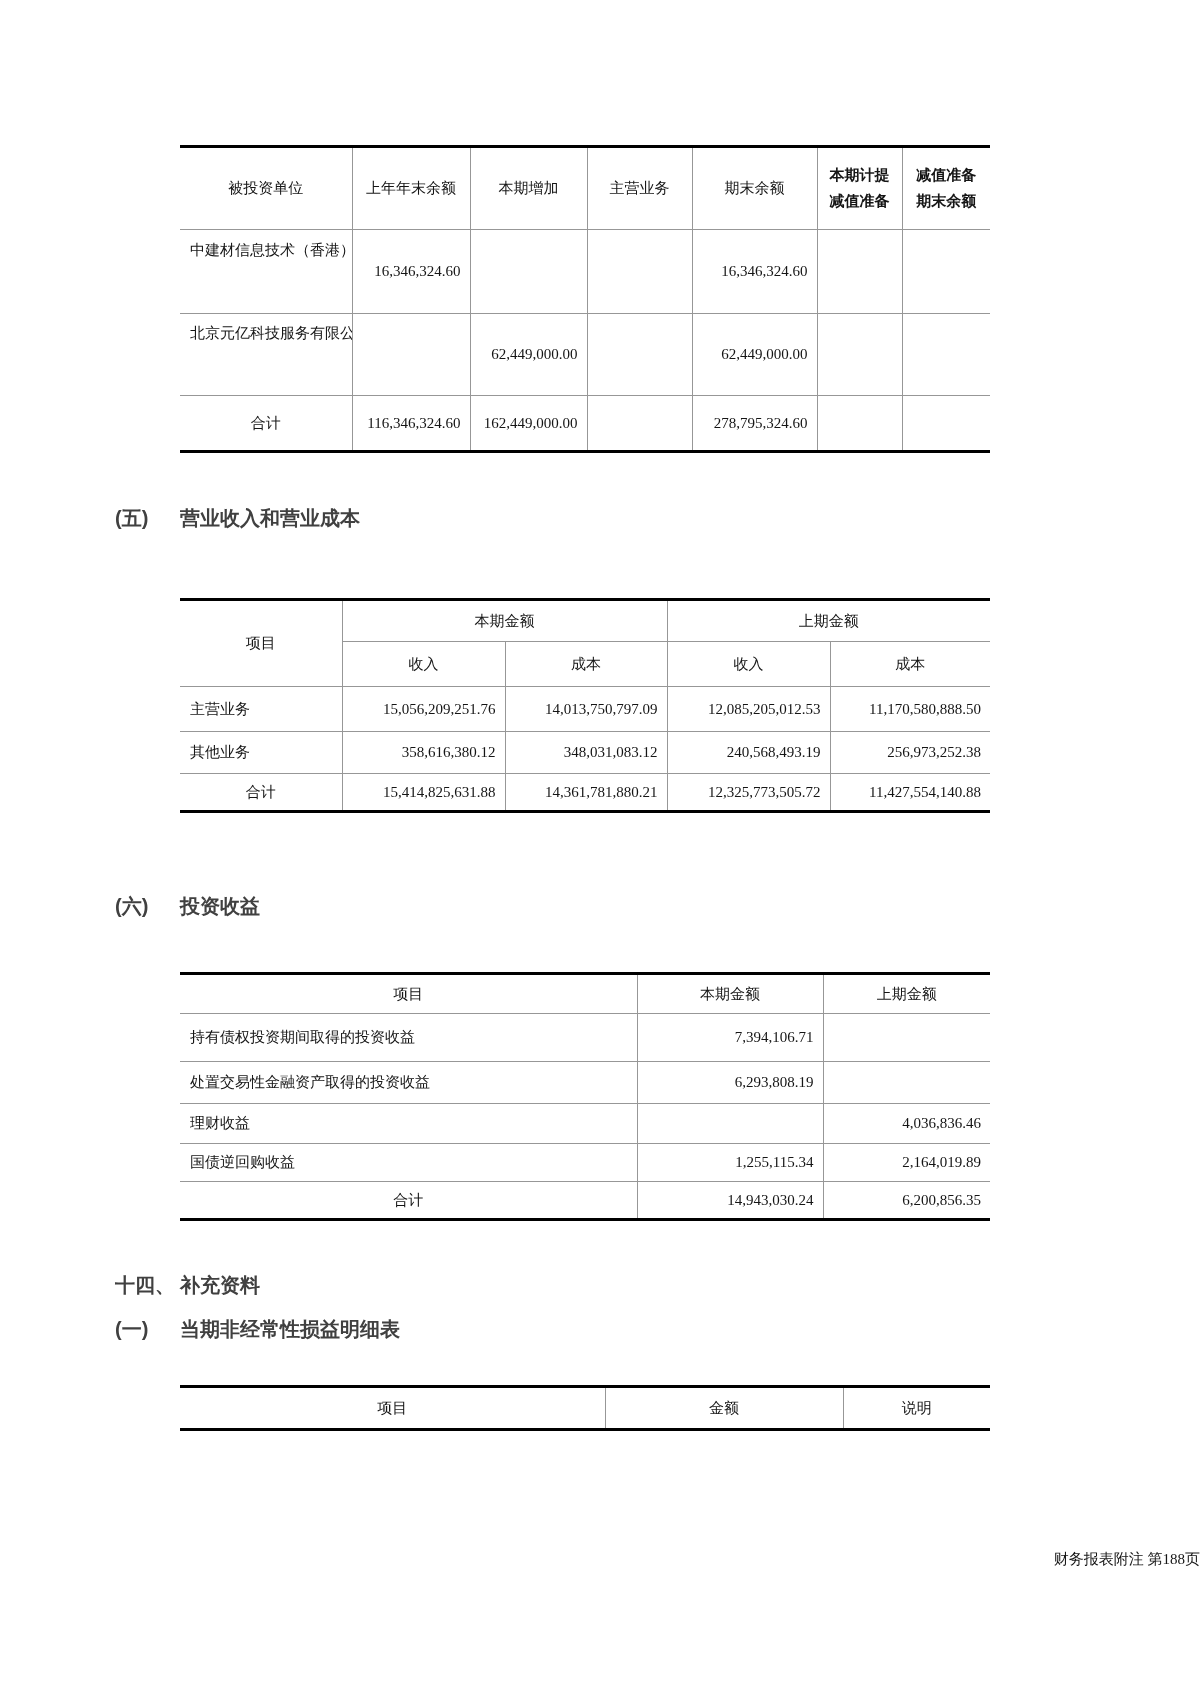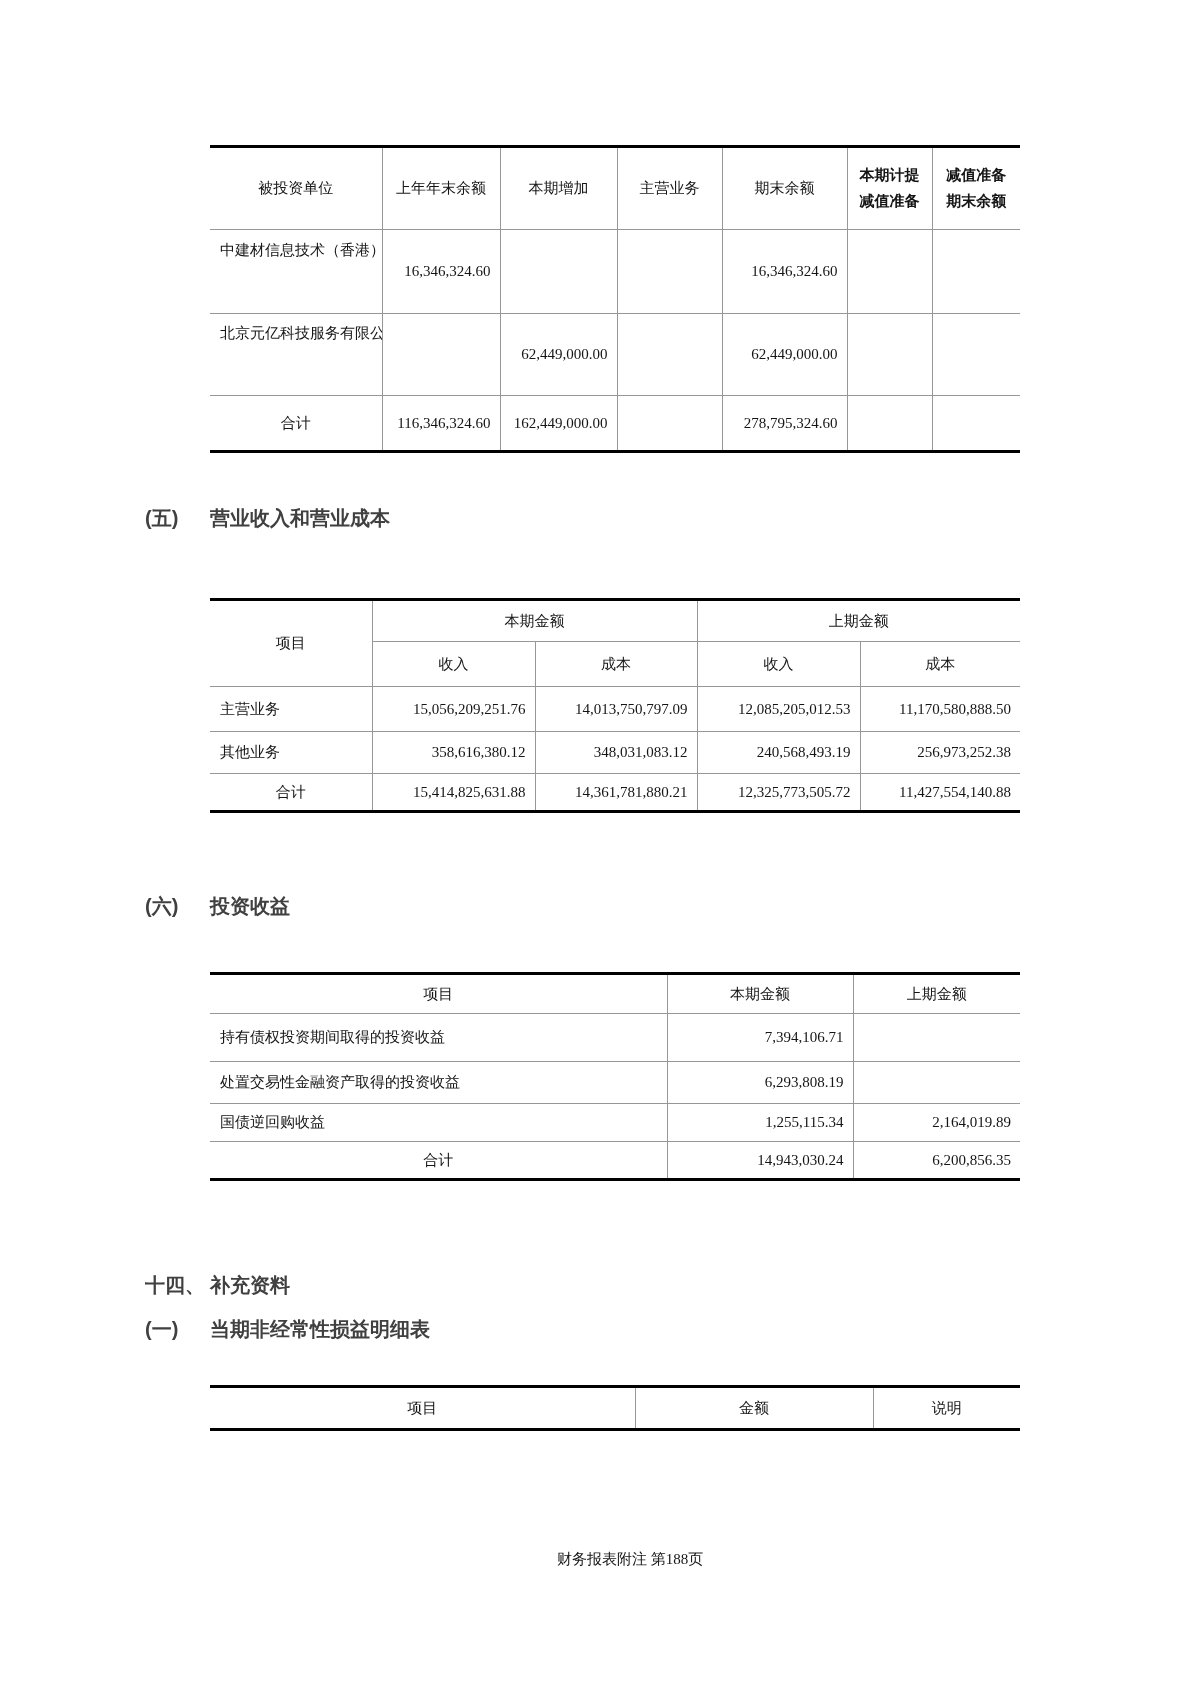--- a/index.html
+++ b/index.html
@@ -2,21 +2,21 @@
 <html><head>
 <meta charset="utf-8">
 <style>
   * { margin:0; padding:0; box-sizing:border-box; }
   html,body { background:#ffffff; }
   body {
     width:1200px; height:1696px; position:relative;
     font-family:"Liberation Serif","DejaVu Serif",serif;
     color:#151515;
   }
-  .page { position:absolute; inset:0; background:#fff;margin-left:30px; }
+  .page { position:absolute; inset:0; background:#fff; }
 
   
   table.tbl {
     position:absolute; left:180px; width:810px;
     border-collapse:collapse; table-layout:fixed;
     border-top:3px solid #000; border-bottom:3px solid #000;
     font-size:15px;
   }
   .tbl th, .tbl td {
     border:1px solid #979797;
@@ -54,21 +54,21 @@
   }
   .hnum { display:inline-block; min-width:65px; }
   #hd-5  { top:505px; }
   #hd-6  { top:893px; }
   #hd-14 { top:1272px; }
   #hd-14-1 { top:1316px; }
 
   
   .footer {
     position:absolute; top:1550px; left:0; width:1200px;
-    text-align:center; font-size:15px; color:#151515;
+    text-align:right; font-size:15px; color:#151515;
   }
 </style>
 </head>
 <body>
 
 <div class="page">
 
   <table class="tbl" id="t1">
     <colgroup>
       <col style="width:172px">
@@ -212,20 +212,25 @@
       <tr class="h48">
         <td class="lbl">持有债权投资期间取得的投资收益</td>
         <td class="num">7,394,106.71</td>
         <td class="num"></td>
       </tr>
       <tr class="h42">
         <td class="lbl">处置交易性金融资产取得的投资收益</td>
         <td class="num">6,293,808.19</td>
         <td class="num"></td>
       </tr>
+      <tr class="h40">
+        <td class="lbl">理财收益</td>
+        <td class="num"></td>
+        <td class="num">4,036,836.46</td>
+      </tr>
       <tr class="h38">
         <td class="lbl">国债逆回购收益</td>
         <td class="num">1,255,115.34</td>
         <td class="num">2,164,019.89</td>
       </tr>
       <tr class="h38">
         <td class="ctr">合计</td>
         <td class="num">14,943,030.24</td>
         <td class="num">6,200,856.35</td>
       </tr>

